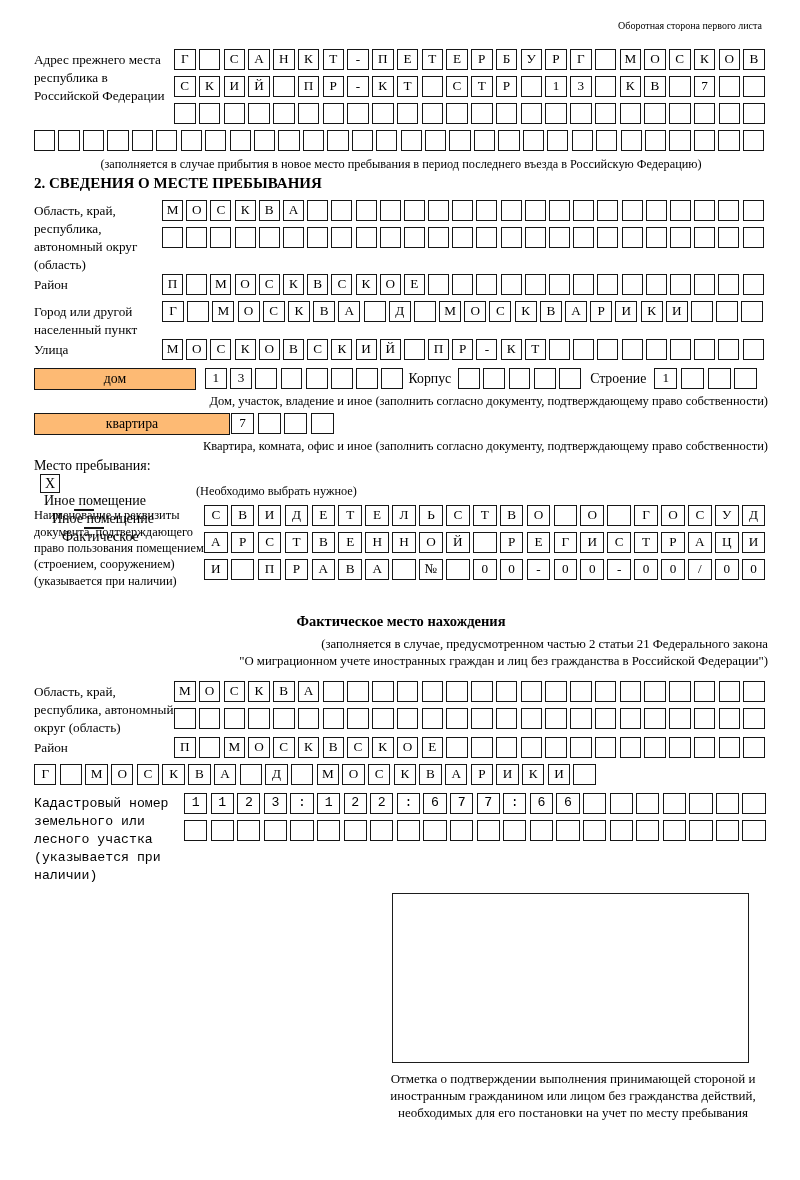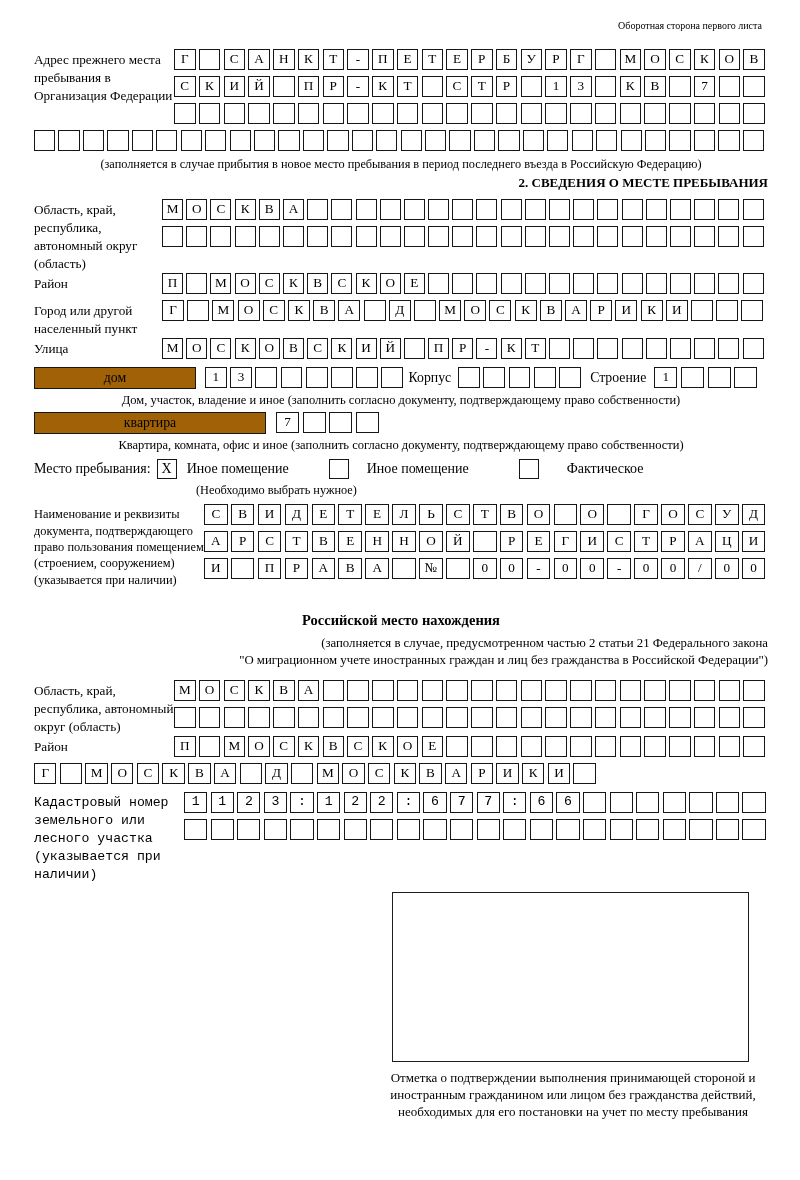--- a/index.html
+++ b/index.html
@@ -28,33 +28,33 @@
   .c25  .cell { width:21px;   margin-right:3.2px; }
   .c24b .cell { width:22px;   margin-right:3.2px; }
   .c21  .cell { width:23.6px; margin-right:3.3px; }
   .c22a .cell { width:22.4px; margin-right:3.3px; }
   .c22b .cell { width:23.3px; margin-right:3.3px; }
   .c30  .cell { width:21.3px; margin-right:3.15px; }
   .c8   .cell, .c5 .cell { width:21.8px; margin-right:3.4px; }
   .c4   .cell { width:23px;   margin-right:3.6px; }
 
   .note { font-size:12.3px; text-align:center; margin:0 0 3px 0; line-height:1.25; }
-  .note-left { text-align:center; margin-left:0; font-size:12.5px; }
-  .sect-title { font-weight:bold; text-align:right; font-size:13px; margin:2px 0 8px 0; }
+  .note-left { text-align:right; margin-left:0; font-size:12.5px; }
+  .sect-title { font-weight:bold; text-align:left; font-size:15px; margin:2px 0 8px 0; }
 
   .houserow { display:flex; align-items:flex-start; height:26px; margin-top:2px; }
   .wbox {
     border:1.6px solid #161616; height:22px; text-align:center;
-    font-size:13.8px; line-height:19px; background:#a16207;
+    font-size:13.8px; line-height:19px; background:#fdba74;
   }
   .hbox { width:162px; margin-right:9px; }
-  .abox { width:232px; margin-right:10px; }
+  .abox { width:196px; margin-right:1px; }
   .inline-lbl { font-size:13.8px; line-height:22px; }
 
-  .stayrow { display:flex; align-items:center; margin-top:4px; height:24px; }
+  .stayrow { display:flex; align-items:flex-start; margin-top:4px; height:24px;flex-direction:column; }
   .cb {
     display:inline-block; width:20px; height:20px; border:1.6px solid #161616;
     text-align:center; font-size:14px; line-height:17px; background:#fff;
   }
   .stay-lbl { font-size:14px; }
   .stay-note { font-size:12.3px; margin:2px 0 6px 162px; }
 
   .fact-title { font-weight:bold; text-align:center; font-size:14.5px; margin:24px 0 6px 0; }
   .fact-note { font-size:12.8px; text-align:right; line-height:1.3; }
   .mb12 { margin-bottom:12px; }
@@ -70,21 +70,21 @@
   .mt2 { margin-top:2px;font-family:Liberation Mono, monospace; }
 </style>
 </head>
 <body>
 
 <div class="page">
 
   <div class="hdr">Оборотная сторона первого листа</div>
 
   <div class="fblock">
-    <div class="flabel w140">Адрес прежнего места пребывания в Организация Федерации</div>
+    <div class="flabel w140">Адрес прежнего места республика в Российской Федерации</div>
     <div class="rows">
       <div class="crow c24a"><span class="cell">Г</span><span class="cell"></span><span class="cell">С</span><span class="cell">А</span><span class="cell">Н</span><span class="cell">К</span><span class="cell">Т</span><span class="cell">-</span><span class="cell">П</span><span class="cell">Е</span><span class="cell">Т</span><span class="cell">Е</span><span class="cell">Р</span><span class="cell">Б</span><span class="cell">У</span><span class="cell">Р</span><span class="cell">Г</span><span class="cell"></span><span class="cell">М</span><span class="cell">О</span><span class="cell">С</span><span class="cell">К</span><span class="cell">О</span><span class="cell">В</span></div>
       <div class="crow c24a"><span class="cell">С</span><span class="cell">К</span><span class="cell">И</span><span class="cell">Й</span><span class="cell"></span><span class="cell">П</span><span class="cell">Р</span><span class="cell">-</span><span class="cell">К</span><span class="cell">Т</span><span class="cell"></span><span class="cell">С</span><span class="cell">Т</span><span class="cell">Р</span><span class="cell"></span><span class="cell">1</span><span class="cell">3</span><span class="cell"></span><span class="cell">К</span><span class="cell">В</span><span class="cell"></span><span class="cell">7</span><span class="cell"></span><span class="cell"></span></div>
       <div class="crow c24a"><span class="cell"></span><span class="cell"></span><span class="cell"></span><span class="cell"></span><span class="cell"></span><span class="cell"></span><span class="cell"></span><span class="cell"></span><span class="cell"></span><span class="cell"></span><span class="cell"></span><span class="cell"></span><span class="cell"></span><span class="cell"></span><span class="cell"></span><span class="cell"></span><span class="cell"></span><span class="cell"></span><span class="cell"></span><span class="cell"></span><span class="cell"></span><span class="cell"></span><span class="cell"></span><span class="cell"></span></div>
     </div>
   </div>
   <div class="crow c30"><span class="cell"></span><span class="cell"></span><span class="cell"></span><span class="cell"></span><span class="cell"></span><span class="cell"></span><span class="cell"></span><span class="cell"></span><span class="cell"></span><span class="cell"></span><span class="cell"></span><span class="cell"></span><span class="cell"></span><span class="cell"></span><span class="cell"></span><span class="cell"></span><span class="cell"></span><span class="cell"></span><span class="cell"></span><span class="cell"></span><span class="cell"></span><span class="cell"></span><span class="cell"></span><span class="cell"></span><span class="cell"></span><span class="cell"></span><span class="cell"></span><span class="cell"></span><span class="cell"></span><span class="cell"></span></div>
   <div class="note">(заполняется в случае прибытия в новое место пребывания в период последнего въезда в Российскую Федерацию)</div>
 
   <div class="sect-title">2. СВЕДЕНИЯ О МЕСТЕ ПРЕБЫВАНИЯ</div>
@@ -147,21 +147,21 @@
 
   <div class="fblock">
     <div class="flabel flabel-sm w170">Наименование и реквизиты документа, подтверждающего право пользования помещением (строением, сооружением) (указывается при наличии)</div>
     <div class="rows">
       <div class="crow c21"><span class="cell">С</span><span class="cell">В</span><span class="cell">И</span><span class="cell">Д</span><span class="cell">Е</span><span class="cell">Т</span><span class="cell">Е</span><span class="cell">Л</span><span class="cell">Ь</span><span class="cell">С</span><span class="cell">Т</span><span class="cell">В</span><span class="cell">О</span><span class="cell"></span><span class="cell">О</span><span class="cell"></span><span class="cell">Г</span><span class="cell">О</span><span class="cell">С</span><span class="cell">У</span><span class="cell">Д</span></div>
       <div class="crow c21"><span class="cell">А</span><span class="cell">Р</span><span class="cell">С</span><span class="cell">Т</span><span class="cell">В</span><span class="cell">Е</span><span class="cell">Н</span><span class="cell">Н</span><span class="cell">О</span><span class="cell">Й</span><span class="cell"></span><span class="cell">Р</span><span class="cell">Е</span><span class="cell">Г</span><span class="cell">И</span><span class="cell">С</span><span class="cell">Т</span><span class="cell">Р</span><span class="cell">А</span><span class="cell">Ц</span><span class="cell">И</span></div>
       <div class="crow c21"><span class="cell">И</span><span class="cell"></span><span class="cell">П</span><span class="cell">Р</span><span class="cell">А</span><span class="cell">В</span><span class="cell">А</span><span class="cell"></span><span class="cell">№</span><span class="cell"></span><span class="cell">0</span><span class="cell">0</span><span class="cell">-</span><span class="cell">0</span><span class="cell">0</span><span class="cell">-</span><span class="cell">0</span><span class="cell">0</span><span class="cell">/</span><span class="cell">0</span><span class="cell">0</span></div>
     </div>
   </div>
 
-  <div class="fact-title">Российской место нахождения</div>
+  <div class="fact-title">Фактическое место нахождения</div>
   <div class="fact-note">(заполняется в случае, предусмотренном частью 2 статьи 21 Федерального закона</div>
   <div class="fact-note mb12">"О миграционном учете иностранных граждан и лиц без гражданства в Российской Федерации")</div>
 
   <div class="fblock">
     <div class="flabel w140">Область, край, республика, автономный округ (область)</div>
     <div class="rows">
       <div class="crow c24a"><span class="cell">М</span><span class="cell">О</span><span class="cell">С</span><span class="cell">К</span><span class="cell">В</span><span class="cell">А</span><span class="cell"></span><span class="cell"></span><span class="cell"></span><span class="cell"></span><span class="cell"></span><span class="cell"></span><span class="cell"></span><span class="cell"></span><span class="cell"></span><span class="cell"></span><span class="cell"></span><span class="cell"></span><span class="cell"></span><span class="cell"></span><span class="cell"></span><span class="cell"></span><span class="cell"></span><span class="cell"></span></div>
       <div class="crow c24a"><span class="cell"></span><span class="cell"></span><span class="cell"></span><span class="cell"></span><span class="cell"></span><span class="cell"></span><span class="cell"></span><span class="cell"></span><span class="cell"></span><span class="cell"></span><span class="cell"></span><span class="cell"></span><span class="cell"></span><span class="cell"></span><span class="cell"></span><span class="cell"></span><span class="cell"></span><span class="cell"></span><span class="cell"></span><span class="cell"></span><span class="cell"></span><span class="cell"></span><span class="cell"></span><span class="cell"></span></div>
     </div>
   </div>

